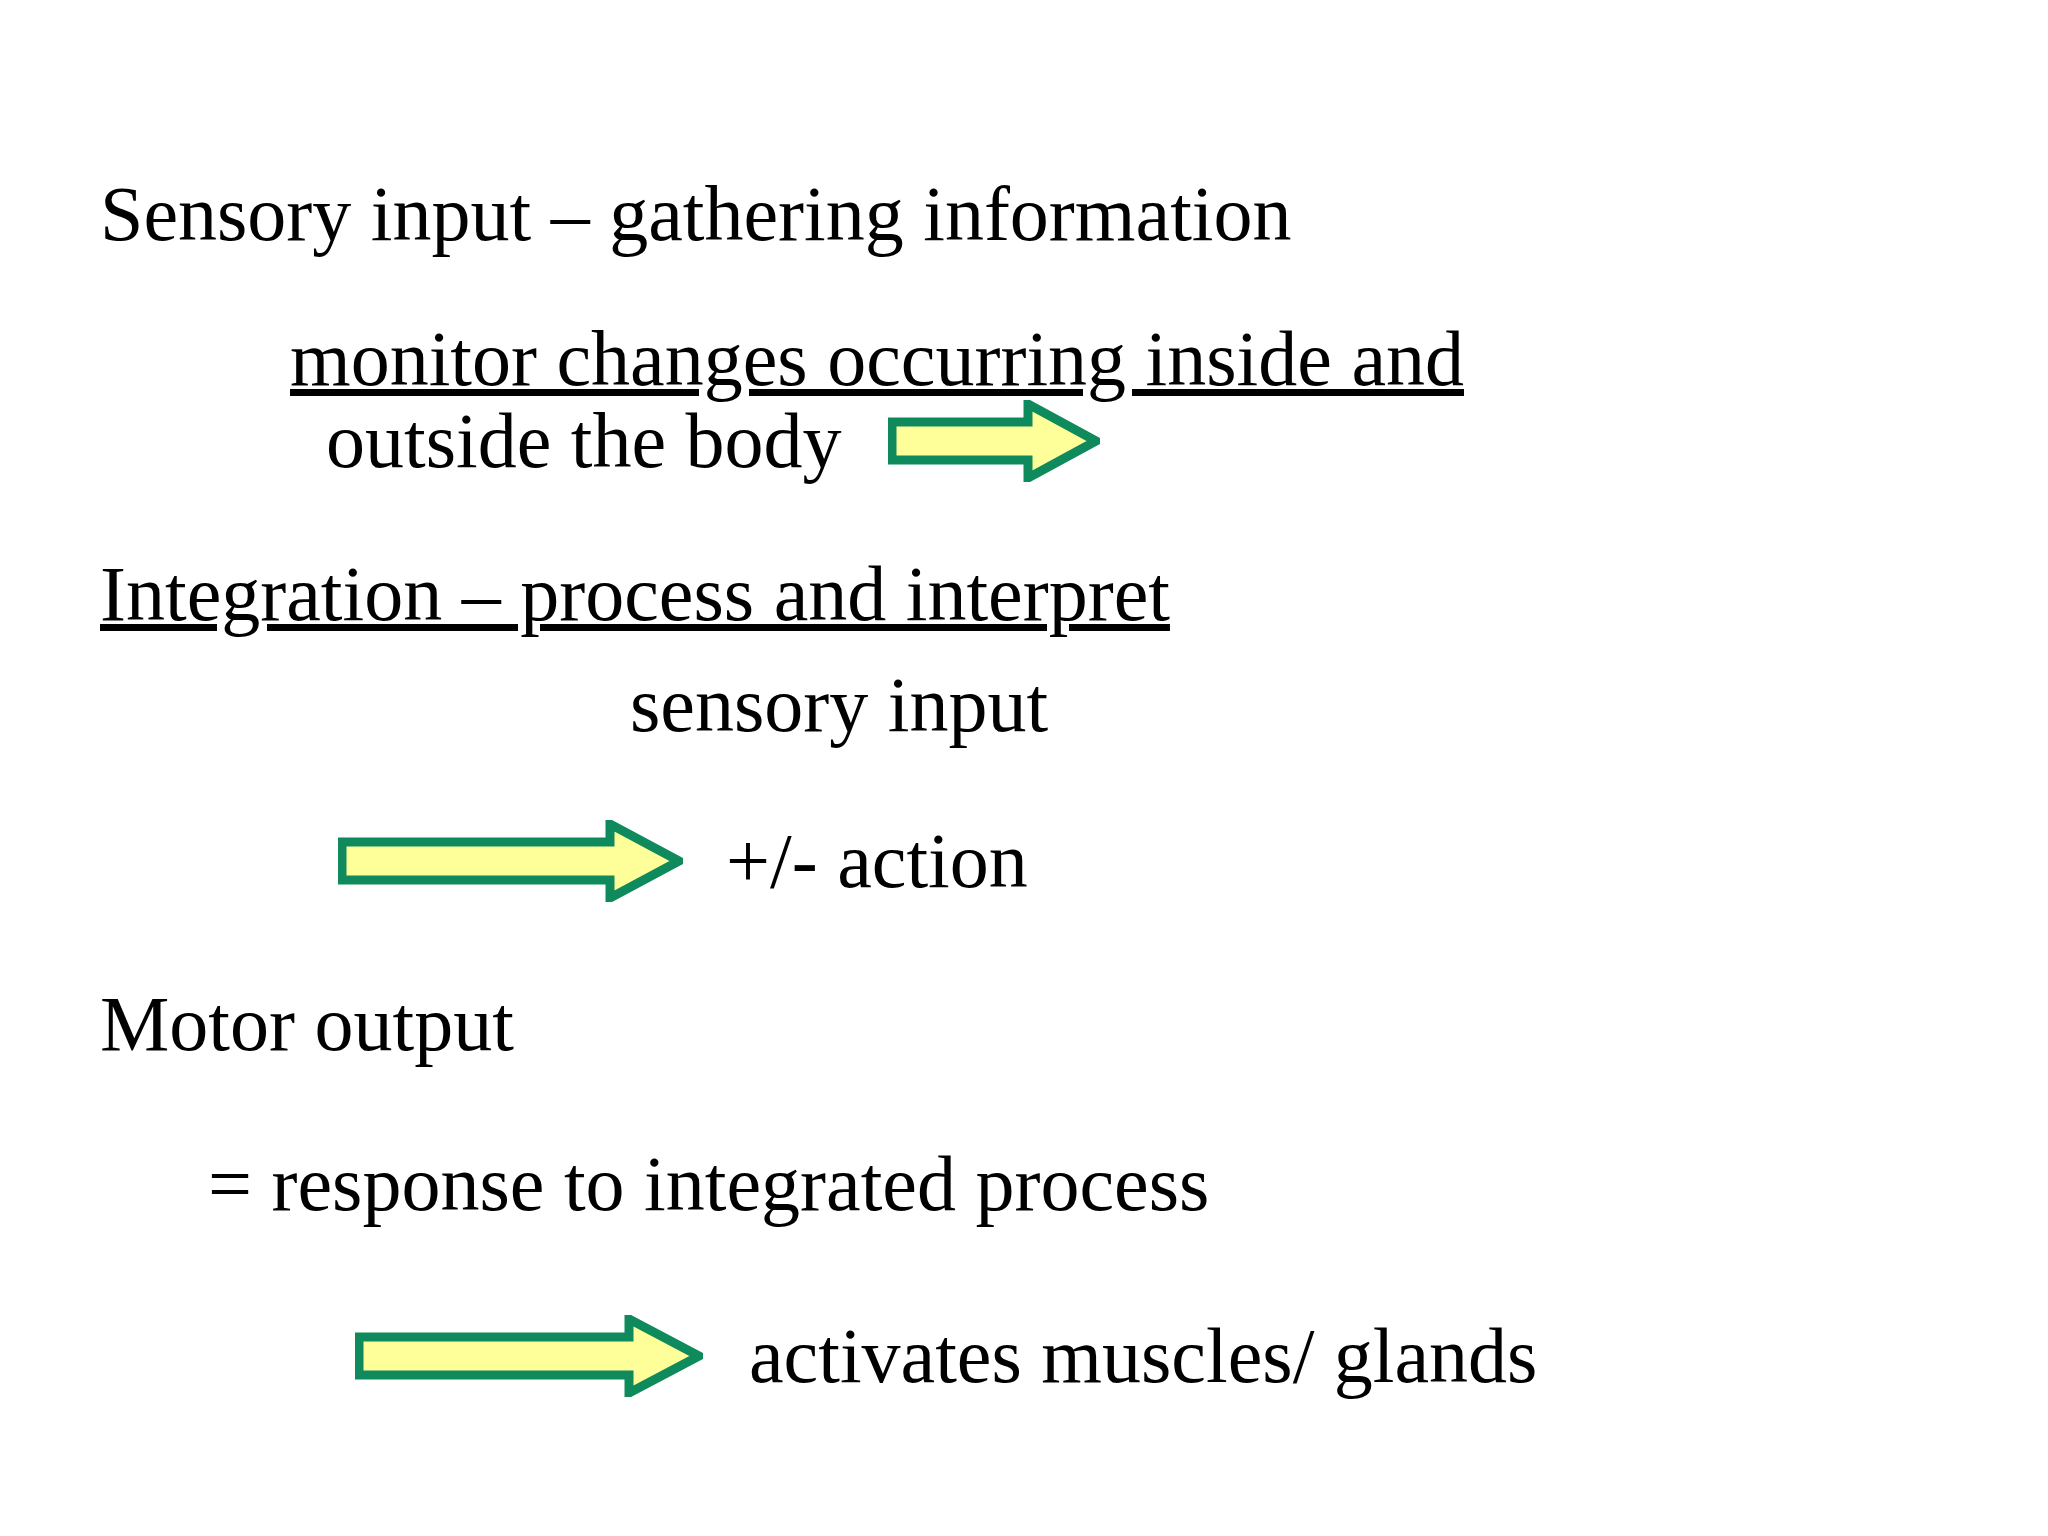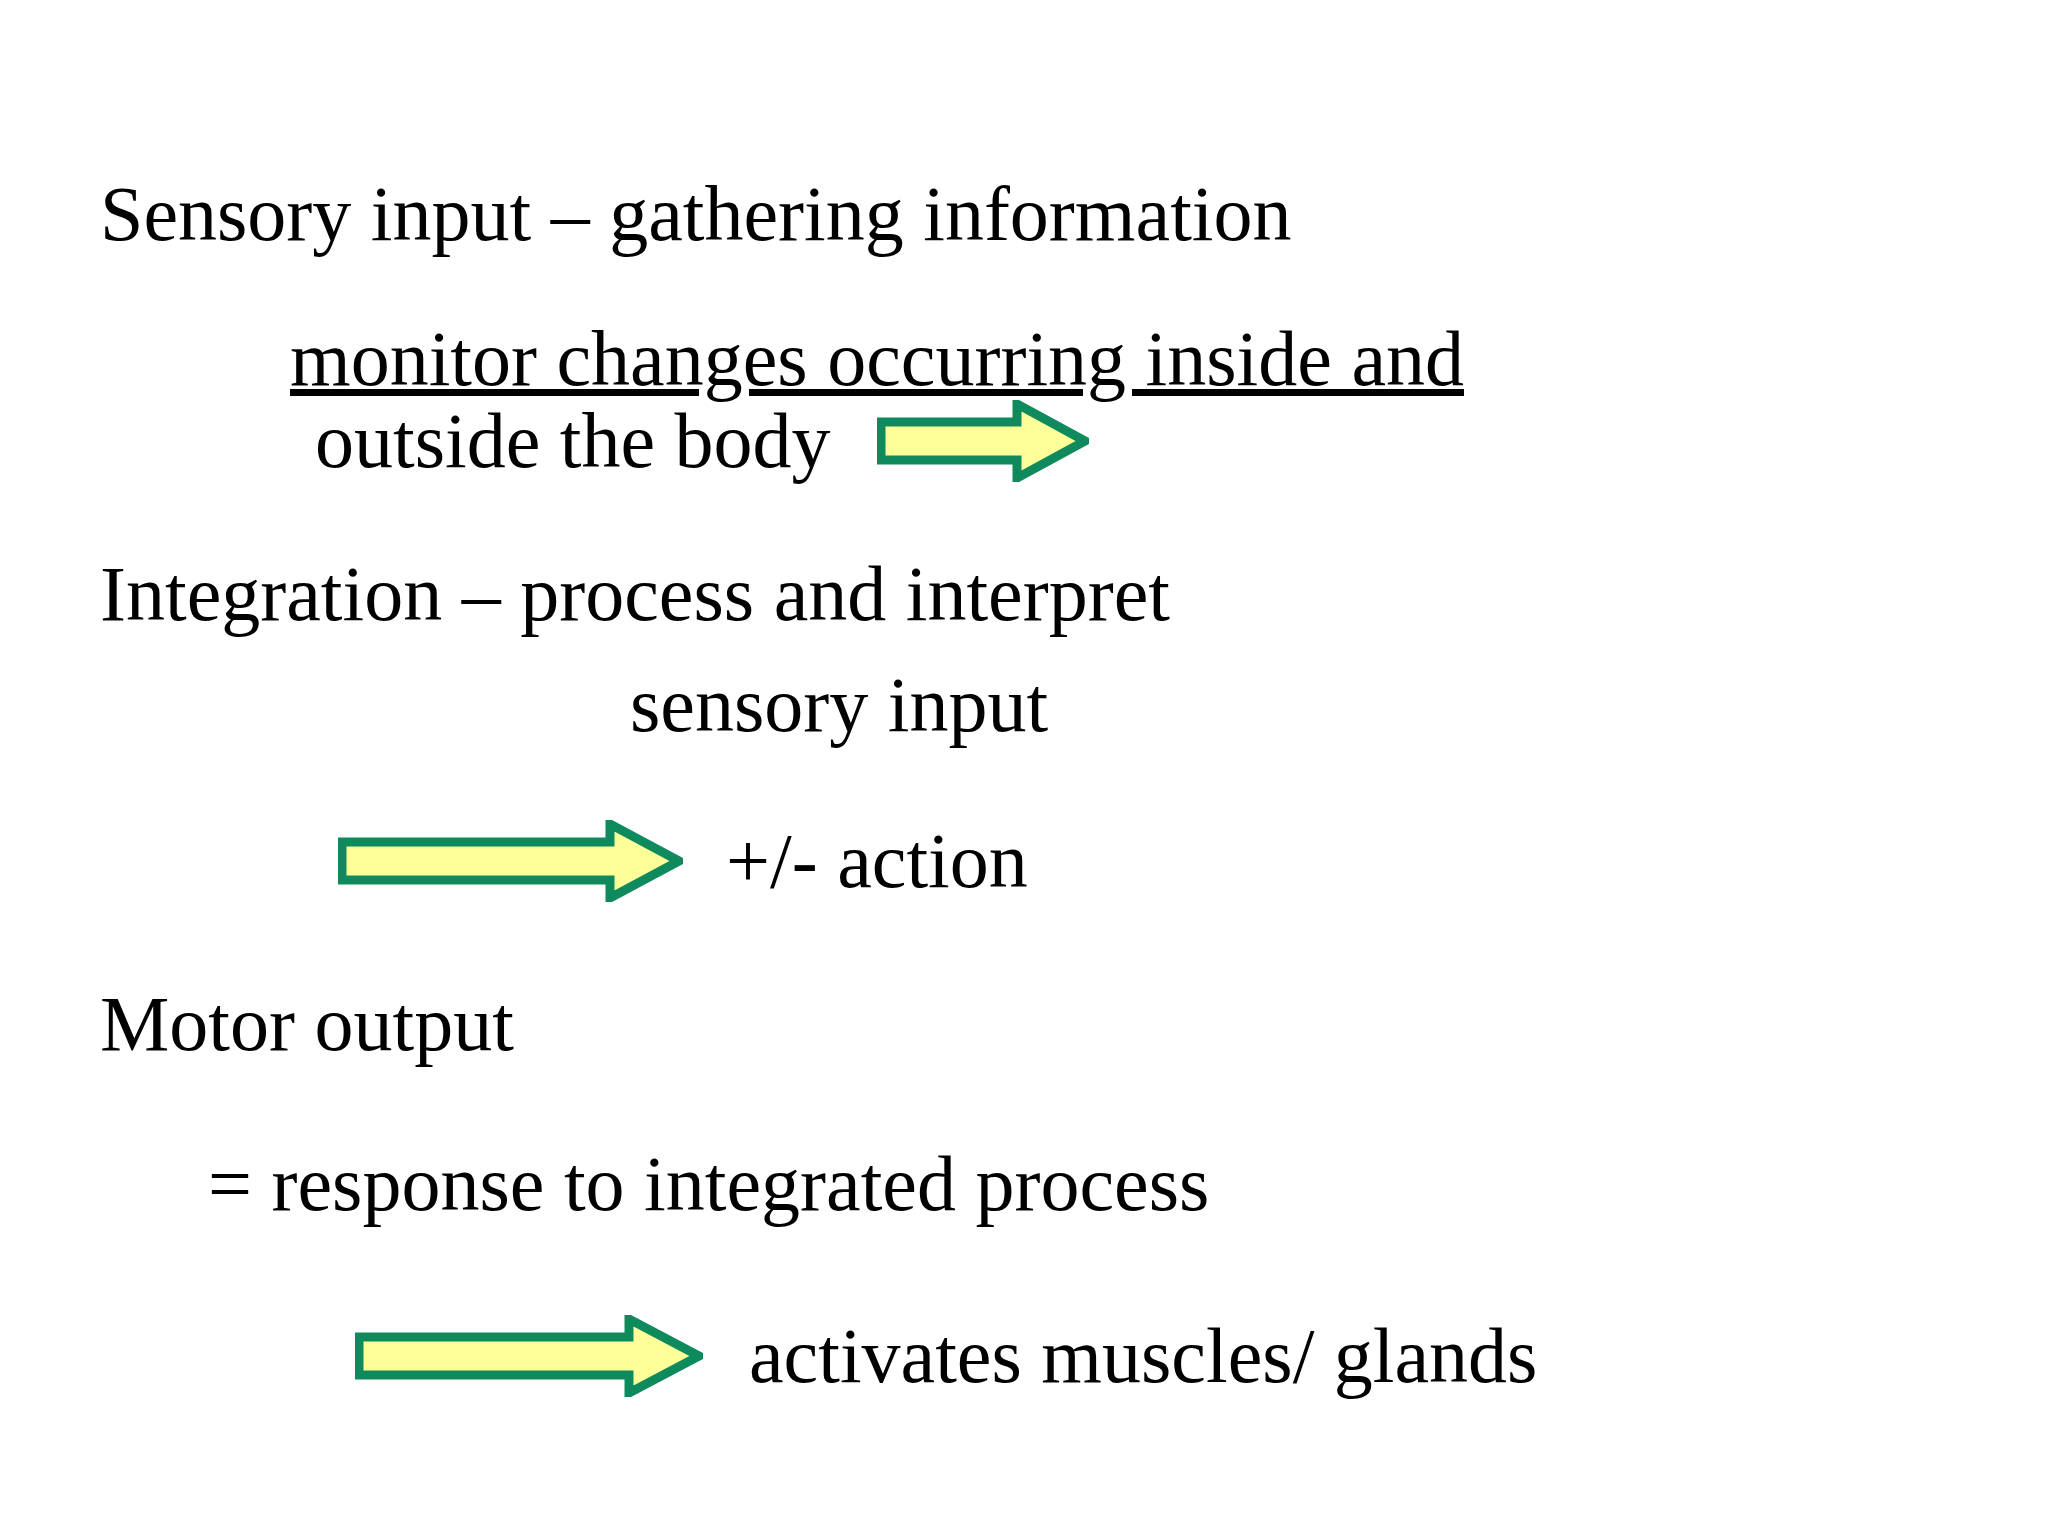--- a/index.html
+++ b/index.html
@@ -43,22 +43,22 @@
   .blockarrow {
     display: inline-block;
     vertical-align: middle;
     line-height: 0;
   }
   .blockarrow svg { display: block; }
 
   
   #l-sensory-input   { left: 100px;  top: 175px; }
   #l-monitor         { left: 290px;  top: 320px; text-decoration: underline; }
-  #r-outside-body    { left: 315px;  top: 400px; }
-  #l-integration     { left: 100px;  top: 555px; }
+  #r-outside-body    { left: 326px;  top: 400px; }
+  #l-integration     { left: 100px;  top: 555px; text-decoration: underline; }
   #l-sensory-input-2 { left: 630px;  top: 666px; }
   #r-plusminus       { left: 338px;  top: 820px; gap: 21px; }
   #l-motor-output    { left: 100px;  top: 985px; }
   #l-response        { left: 208px;  top: 1145px; }
   #r-activates       { left: 355px;  top: 1315px; }
 
   
   .gap-before { margin-left: 36px; }
   .gap-after  { margin-right: 46px; }
   .gap-after-sm { margin-right: 22px; }

